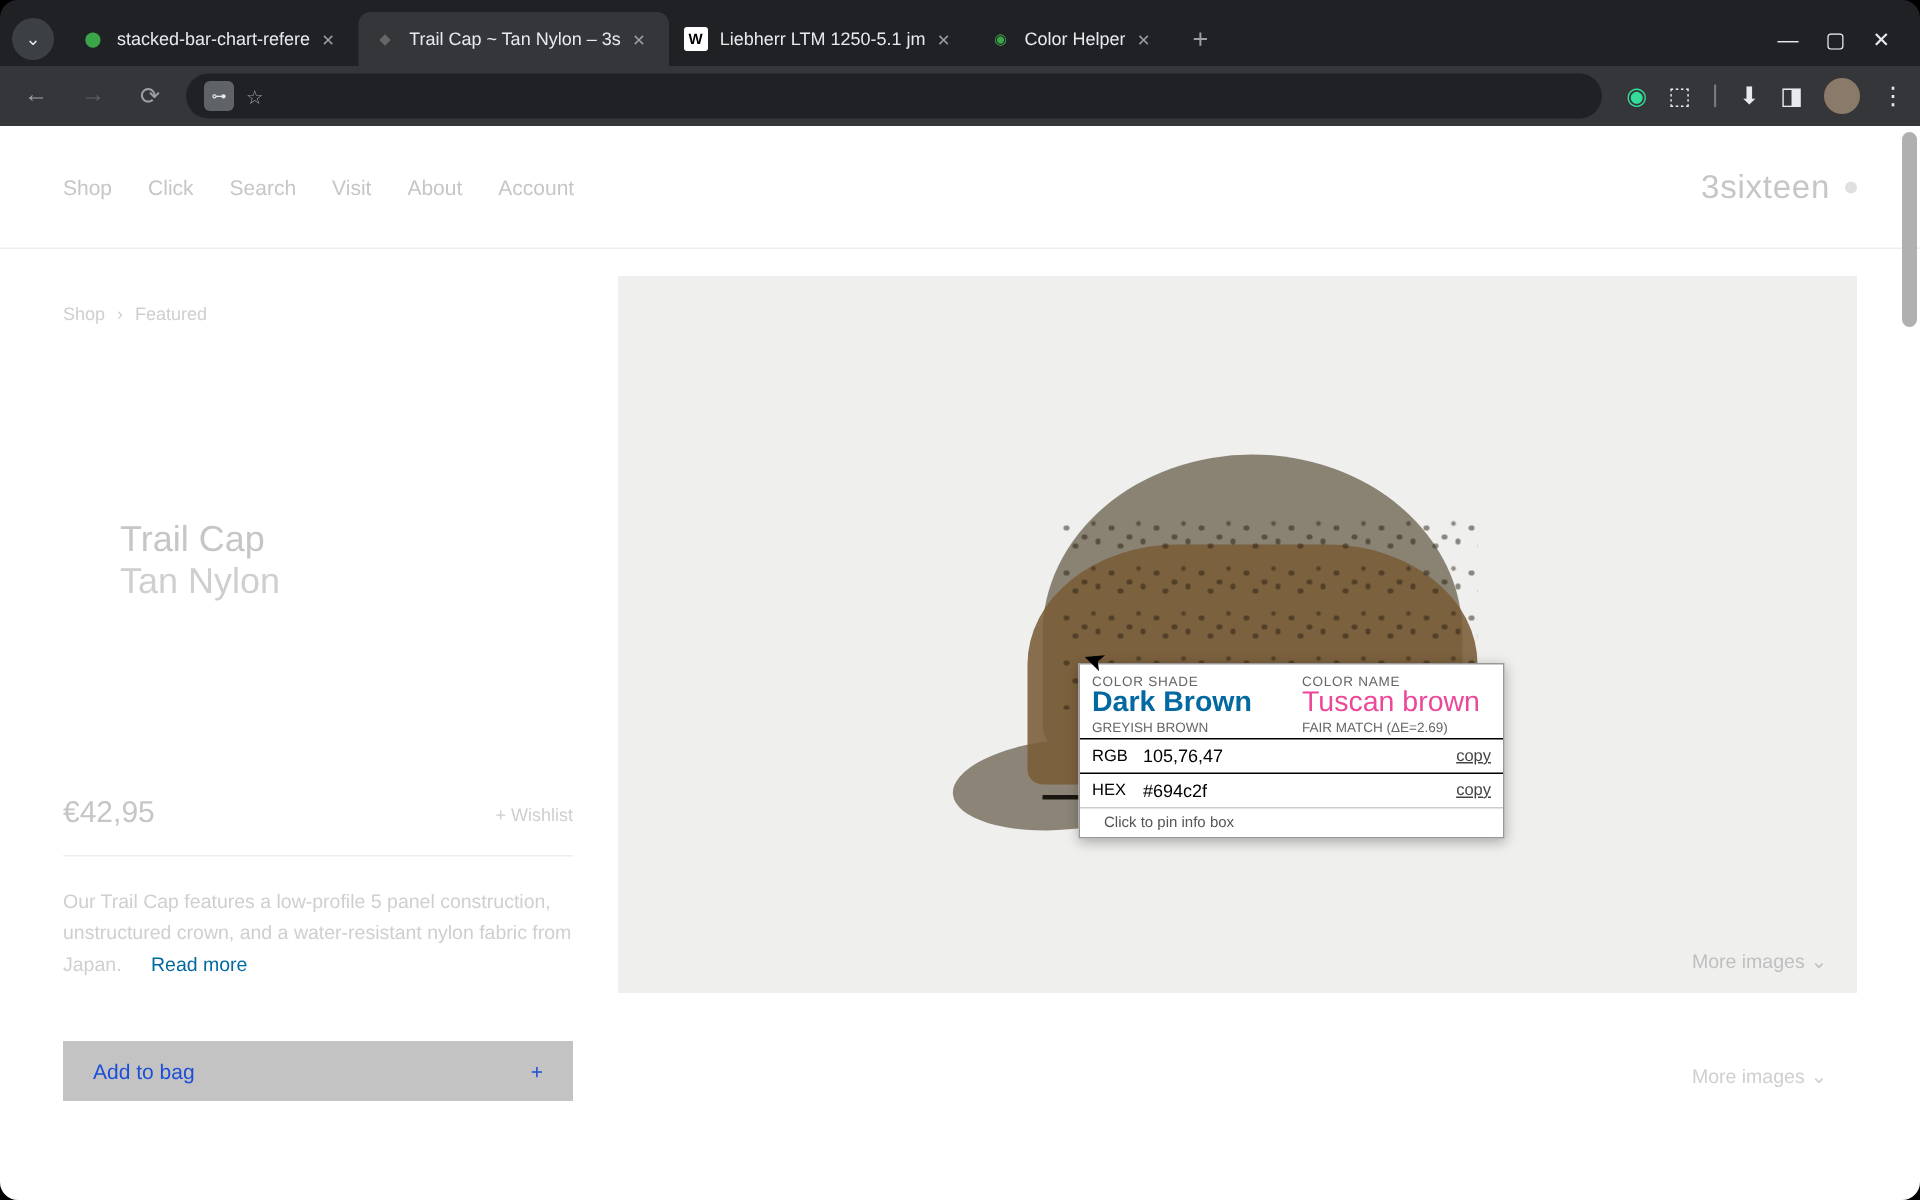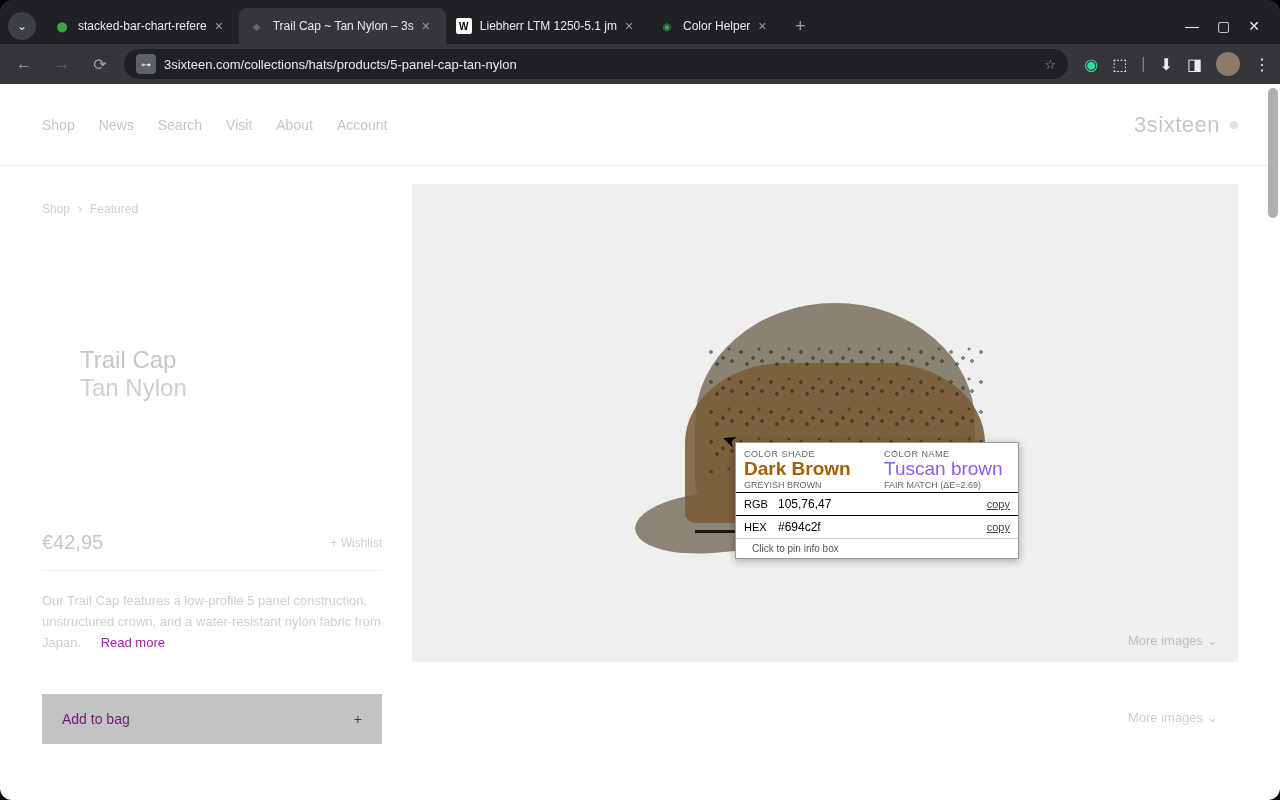--- a/index.html
+++ b/index.html
@@ -39,48 +39,48 @@
 
 .content { display: flex; padding: 0 42px; gap: 30px; height: calc(100% - 82px); }
 .left { width: 340px; padding-top: 36px; }
 .breadcrumb { font-size: 12px; color: #cfcfcf; display: flex; gap: 8px; align-items: center; }
 .ptitle { margin-top: 130px; font-size: 24px; color: #c6c6c6; font-weight: 500; line-height: 1.15; margin-left: 38px; }
 .ptitle .sub { color: #cfcfcf; font-weight: 400; }
 .priceline { margin-top: 130px; display: flex; justify-content: space-between; align-items: center; border-bottom: 1px solid #eee; padding-bottom: 16px; }
 .price { font-size: 20px; color: #c6c6c6; }
 .wishlist { font-size: 12px; color: #cfcfcf; }
 .desc { margin-top: 20px; font-size: 13px; color: #cfcfcf; line-height: 1.6; }
-.desc .readmore { color: #a21caf; font-weight: 500; padding-left: 16px; }
-.addbag { margin-top: 40px; width: 100%; height: 50px; background: #c3c3c3; border: none; display: flex; align-items: center; justify-content: space-between; padding: 0 20px; color: #701a75; font-size: 14px; }
+.desc .readmore { color: #0369a1; font-weight: 500; padding-left: 16px; }
+.addbag { margin-top: 40px; width: 100%; height: 40px; background: #c3c3c3; border: none; display: flex; align-items: center; justify-content: space-between; padding: 0 20px; color: #1d4ed8; font-size: 14px; }
 
 .right { flex: 1; padding-top: 18px; position: relative; }
 .productimg { width: 100%; height: 478px; background: #efefee; position: relative; display: flex; align-items: center; justify-content: center; overflow: hidden; }
 .cap { position: relative; width: 380px; height: 280px; }
 .cap .crown { position: absolute; top: 20px; left: 60px; width: 280px; height: 200px; background: #8a8374; border-radius: 140px 140px 20px 20px / 120px 120px 20px 20px; }
 .cap .overlay { position: absolute; top: 80px; left: 50px; width: 300px; height: 160px; background: #7a5c37; border-radius: 100px 100px 10px 10px / 80px 80px 10px 10px; opacity: 0.88; }
 .cap .brim { position: absolute; bottom: 10px; left: 0; width: 150px; height: 60px; background: #8c8577; border-radius: 50% 20% 20% 50%; transform: rotate(-5deg); }
 .noise { position: absolute; top: 60px; left: 70px; width: 280px; height: 130px; background:
   radial-gradient(circle at 20% 30%, #2a1f12 2px, transparent 2px),
   radial-gradient(circle at 60% 50%, #2a1f12 2px, transparent 2px),
   radial-gradient(circle at 80% 20%, #2a1f12 1px, transparent 2px),
   radial-gradient(circle at 40% 70%, #2a1f12 2px, transparent 2px),
   radial-gradient(circle at 90% 60%, #2a1f12 2px, transparent 2px);
   background-size: 30px 30px; opacity: 0.5; }
 .seam-dark { position: absolute; bottom: 30px; left: 60px; width: 280px; height: 3px; background: #1a1612; }
 .moreimg { position: absolute; bottom: 14px; right: 20px; font-size: 13px; color: #bfbfbf; display: flex; align-items: center; gap: 4px; }
 .moreimg2 { position: absolute; top: 544px; right: 20px; font-size: 13px; color: #cfcfcf; display: flex; align-items: center; gap: 4px; }
 
 
 .cursor-arrow { position: absolute; top: 245px; left: 310px; font-size: 18px; color: #000; z-index: 20; transform: scaleX(-1) rotate(-20deg);}
-.colorbox { position: absolute; top: 258px; left: 323px; width: 284px; background: #fff; border: 1px solid #999; box-shadow: 0 2px 8px rgba(0,0,0,0.3); font-size: 12px; z-index: 10; }
+.colorbox { position: absolute; top: 258px; left: 307px; width: 284px; background: #fff; border: 1px solid #999; box-shadow: 0 2px 8px rgba(0,0,0,0.3); font-size: 12px; z-index: 10; }
 .colorbox .row1 { display: flex; padding: 6px 8px 2px; gap: 14px; }
 .colorbox .col { flex: 1; }
 .colorbox .label { font-size: 9px; color: #666; letter-spacing: 0.5px; }
-.colorbox .big { font-size: 19px; font-weight: bold; color: #a16207; line-height: 1.1; }
-.colorbox .big2 { font-size: 19px; color: #8b5cf6; line-height: 1.1; white-space: nowrap; }
+.colorbox .big { font-size: 19px; font-weight: bold; color: #0369a1; line-height: 1.1; }
+.colorbox .big2 { font-size: 19px; color: #ec4899; line-height: 1.1; white-space: nowrap; }
 .colorbox .sub { font-size: 9px; color: #666; }
 .colorbox .dataline { display: flex; padding: 4px 8px; border-top: 1px solid #000; align-items: center; }
 .colorbox .dataline .k { width: 34px; font-size: 11px; }
 .colorbox .dataline .v { flex: 1; font-size: 12px; }
 .colorbox .dataline .copy { font-size: 11px; color: #444; text-decoration: underline; text-align: center; }
 .colorbox .hint { padding: 4px 16px; border-top: 1px solid #ccc; font-size: 10px; color: #555; }
 </style>
 </head>
 <body>
 
@@ -116,41 +116,40 @@
       <span>✕</span>
     </div>
   </div>
 
   <div class="toolbar">
     <div class="tbtn">←</div>
     <div class="tbtn" style="opacity:.4">→</div>
     <div class="tbtn">⟳</div>
     <div class="urlbar">
       <div class="site-chip">⊶</div>
-      <div class="url">3sixteen.com/collections/hats/products/5-panel-cap-tan-nylon</div>
       <div class="star">☆</div>
     </div>
     <div class="rightctrls">
       <span style="color:#3d9">◉</span>
       <span>⬚</span>
       <span style="opacity:.4">|</span>
       <span>⬇</span>
       <span>◨</span>
       <div class="avatar"></div>
       <span>⋮</span>
     </div>
   </div>
 
   <div class="viewport">
     <div class="scrollbar"></div>
 
     <div class="site-header">
       <div class="nav">
         <a>Shop</a>
-        <a>News</a>
+        <a>Click</a>
         <a>Search</a>
         <a>Visit</a>
         <a>About</a>
         <a>Account</a>
       </div>
       <div class="brand">
         <span class="logo">3sixteen</span>
         <span class="dot"></span>
       </div>
     </div>

